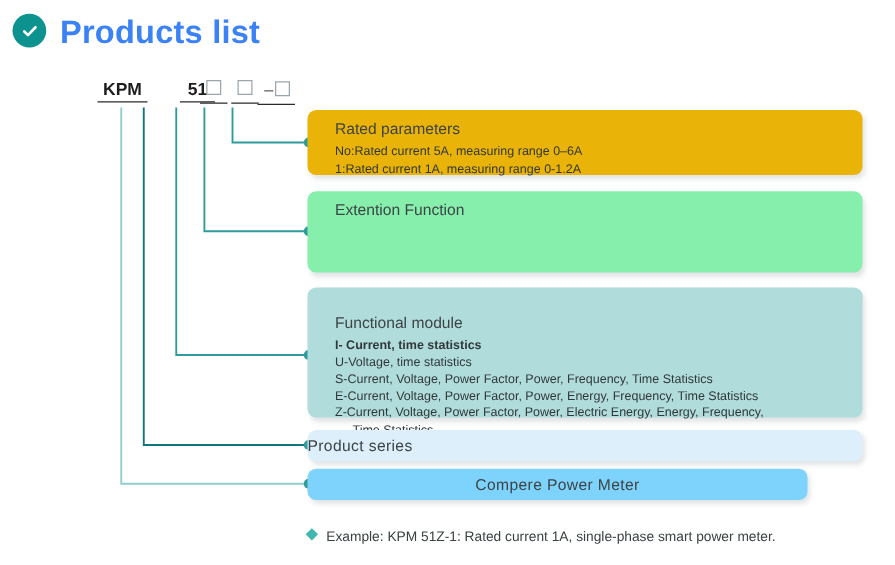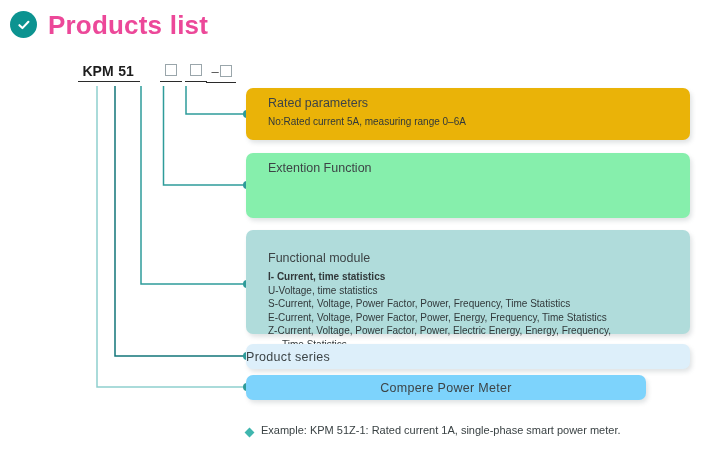--- a/index.html
+++ b/index.html
@@ -32,21 +32,21 @@
     background: #0c9390;
     display: flex;
     align-items: center;
     justify-content: center;
     flex: none;
   }
   .check-badge svg { display: block; }
   .page-title {
     font-size: 26px;
     font-weight: bold;
-    color: #ec4899;
+    color: #3b82f6;
     letter-spacing: 0.2px;
     line-height: 1;
     white-space: nowrap;
   }
 
   
   .code-row {
     position: absolute;
     top: 64px;
     left: 0;
@@ -179,21 +179,21 @@
     color: #3d4446;
     letter-spacing: 0.3px;
   }
 
   
   .footer {
     position: absolute;
     left: 246px;
     top: 424px;
     display: flex;
-    align-items: flex-end;
+    align-items: flex-start;
     gap: 8px;
   }
   .diamond {
     width: 7px;
     height: 7px;
     background: #3fb6ae;
     transform: rotate(45deg);
     flex: none;
   }
   .footer-text {
@@ -210,21 +210,21 @@
     <svg width="16" height="16" viewBox="0 0 16 16">
       <path d="M3.4 8.2 L6.4 11.1 L12.4 4.8" fill="none" stroke="#ffffff" stroke-width="2.1" stroke-linecap="round" stroke-linejoin="round"></path>
     </svg>
   </div>
   <div class="page-title">Products list</div>
 </div>
 
 <div class="code-row">
   <div class="code-seg" style="left:78px;width:40px;">KPM</div>
 
-  <div class="code-seg" style="left:112px;width:28px;">51</div>
+  <div class="code-seg" style="left:144px;width:28px;">51</div>
 
   <div class="code-seg box-seg" style="left:160px;width:22px;"><span class="sq"></span></div>
 
   <div class="code-seg box-seg" style="left:185px;width:22px;"><span class="sq"></span></div>
 
   <div class="code-seg box-seg" style="left:206px;width:30px;"><span class="dash">–</span><span class="sq"></span></div>
 </div>
 
 <svg class="leaders">
 
@@ -241,20 +241,21 @@
   <circle cx="247" cy="356" r="4" fill="#2e9c9a"></circle>
 
   <path d="M97,86 L97,387 L246,387" fill="none" stroke="#8fcfce" stroke-width="1.5"></path>
   <circle cx="247" cy="387" r="4" fill="#2e9c9a"></circle>
 </svg>
 
 <div class="box" id="box-rated">
   <div class="box-inner">
     <div class="box-title">Rated parameters</div>
     <div class="box-line">No:Rated current 5A, measuring range 0–6A</div>
+    <div class="box-line">1:Rated current 1A, measuring range 0-1.2A</div>
   </div>
 </div>
 
 <div class="box" id="box-ext">
   <div class="box-inner">
     <div class="box-title">Extention Function</div>
   </div>
 </div>
 
 <div class="box" id="box-func">

